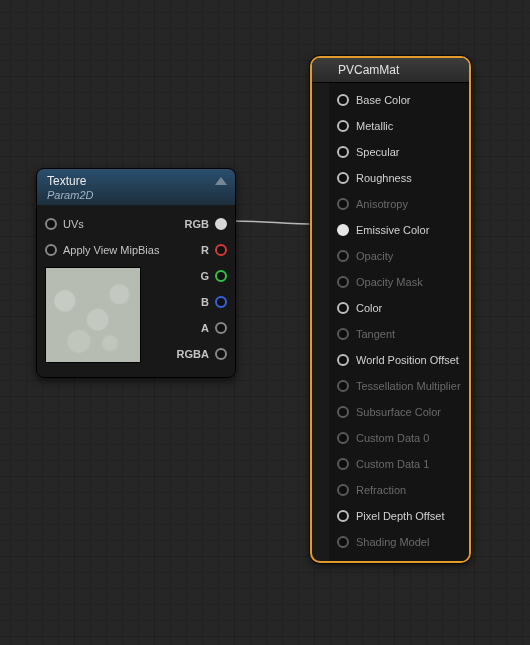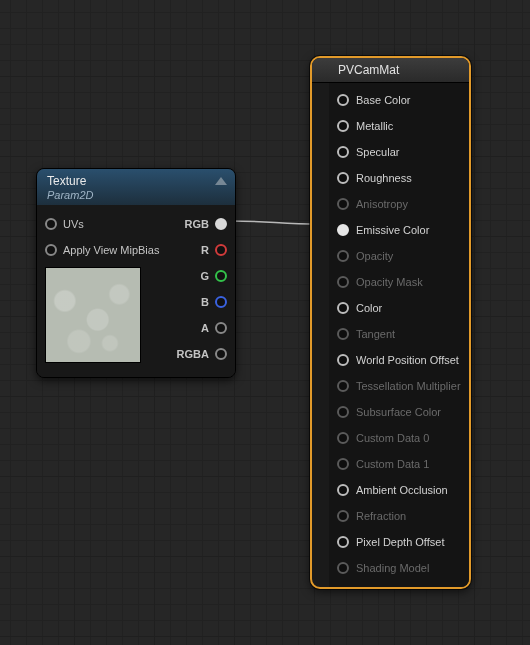--- a/index.html
+++ b/index.html
@@ -250,24 +250,20 @@
         <span class="mlbl">Subsurface Color</span>
       </div>
       <div class="mrow disabled">
         <span class="mpin"></span>
         <span class="mlbl">Custom Data 0</span>
       </div>
       <div class="mrow disabled">
         <span class="mpin"></span>
         <span class="mlbl">Custom Data 1</span>
       </div>
-      <div class="mrow">
-        <span class="mpin"></span>
-        <span class="mlbl">Ambient Occlusion</span>
-      </div>
       <div class="mrow disabled">
         <span class="mpin"></span>
         <span class="mlbl">Refraction</span>
       </div>
       <div class="mrow">
         <span class="mpin"></span>
         <span class="mlbl">Pixel Depth Offset</span>
       </div>
       <div class="mrow disabled">
         <span class="mpin"></span>

